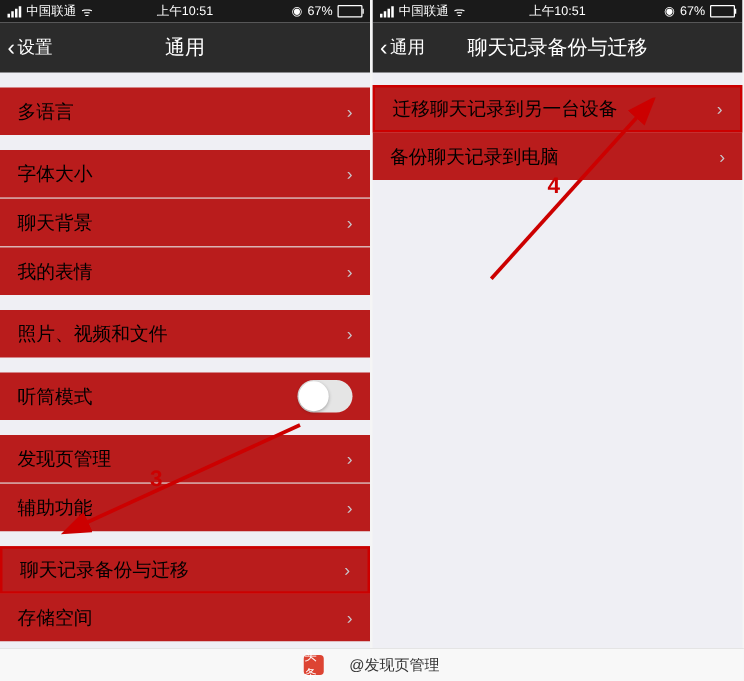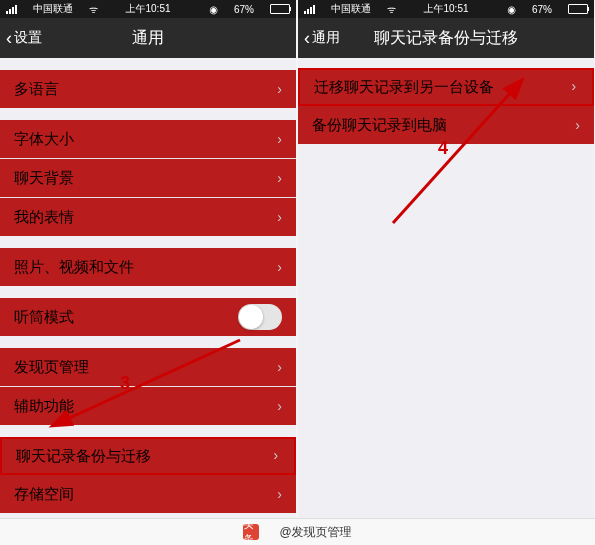--- a/index.html
+++ b/index.html
@@ -29,21 +29,21 @@
     color: #fff;
     display: flex;
     align-items: center;
     justify-content: space-between;
     font-size: 10px;
     padding: 0 6px;
   }
   .status-left, .status-right {
     display: flex;
     align-items: center;
-    gap: 16px;
+    gap: 4px;
   }
   .status-center {
     position: absolute;
     left: 50%;
     transform: translateX(-50%);
     font-size: 10px;
   }
   .signal-bars {
     display: inline-flex;
     gap: 1px;
@@ -141,21 +141,20 @@
     height: 24px;
     background: #fff;
     border-radius: 50%;
     top: 1px;
     left: 1px;
     box-shadow: 0 1px 3px rgba(0,0,0,0.3);
   }
   .highlighted {
     border: 2px solid #cc0000;
     box-sizing: border-box;
-    font-family: Liberation Mono, monospace;
   }
   .clear-btn {
     background: #fff;
     text-align: center;
     height: 38px;
     line-height: 38px;
     font-size: 15px;
     color: #000;
     margin-top: 12px;
     cursor: pointer;

